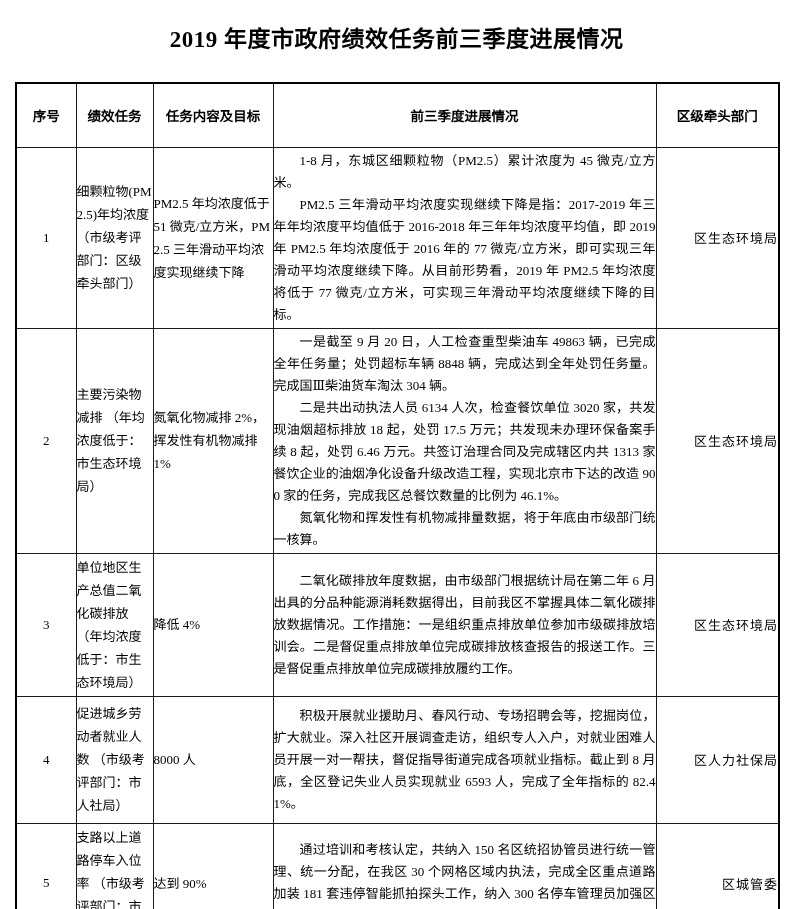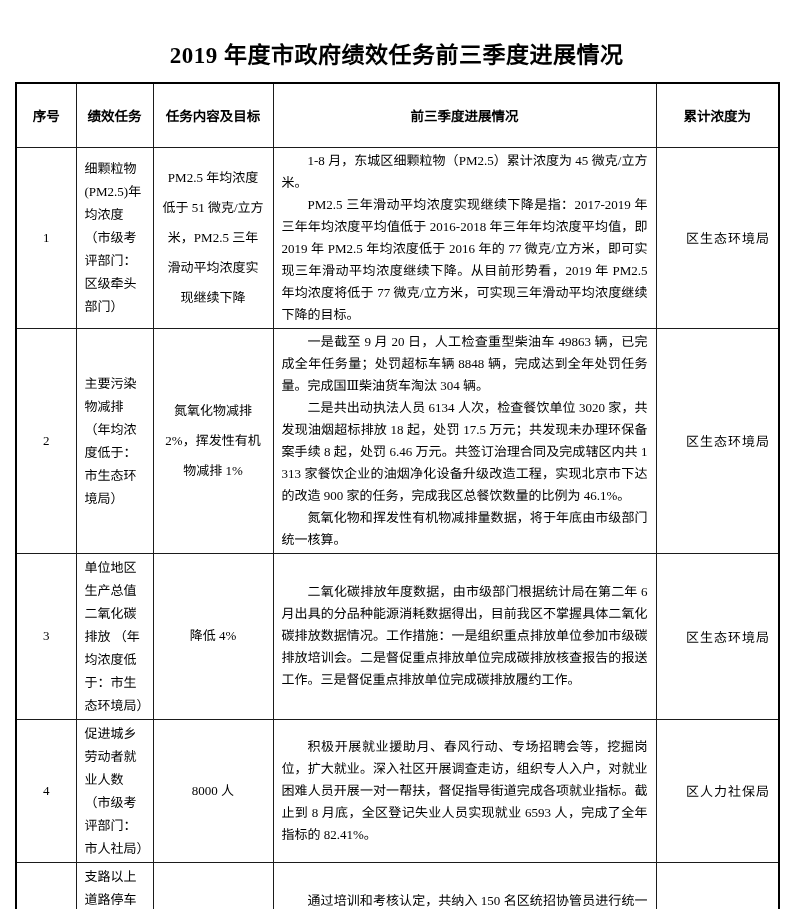--- a/index.html
+++ b/index.html
@@ -13,21 +13,21 @@
     color: #000000;
   }
   .page {
     width: 793px;
     height: 909px;
     position: relative;
     background: #ffffff;
   }
   .doc-title {
     margin: 0;
-    padding-top: 36px;
+    padding-top: 20px;
     text-align: center;
     font-size: 23px;
     font-weight: bold;
     letter-spacing: 0.5px;
     font-family: "Liberation Serif", "DejaVu Serif", serif;
   }
   table.report {
     position: absolute;
     left: 15px;
     top: 82px;
@@ -39,41 +39,41 @@
   table.report col.c-no     { width: 60px; }
   table.report col.c-task   { width: 77px; }
   table.report col.c-target { width: 120px; }
   table.report col.c-prog   { width: 383px; }
   table.report col.c-dept   { width: 123px; }
 
   table.report th, table.report td {
     border: 1px solid #1b1b1b;
     vertical-align: middle;
     font-size: 13px;
-    padding: 2px 8px;
+    padding: 2px 0;
     word-break: break-all;
     overflow: hidden;
   }
   table.report { border: 2px solid #000000; }
   table.report tr.hdr { height: 64px; }
   table.report tr.r1  { height: 166px; }
   table.report tr.r2  { height: 211px; }
   table.report tr.r3  { height: 126px; }
   table.report tr.r4  { height: 127px; }
   table.report tr.r5  { height: 121px; }
 
   table.report th {
     font-family: "Liberation Sans", "DejaVu Sans", sans-serif;
     font-weight: bold;
     text-align: center;
     font-size: 13.5px;
   }
   td.cell-no   { text-align: center; }
   td.cell-task { text-align: left; line-height: 23px; padding-left: 5px; padding-right: 2px; }
-  td.cell-target { text-align: center; line-height: 30px; padding-left: 4px; padding-right: 2px; }
+  td.cell-target { text-align: left; line-height: 23px; padding-left: 4px; padding-right: 2px; }
   td.cell-prog { padding: 2px 7px; }
   td.cell-prog p {
     margin: 0;
     text-indent: 2em;
     text-align: justify;
     line-height: 22px;
   }
   td.cell-dept { text-align: right; letter-spacing: 1px; }
 </style>
 </head>
@@ -90,21 +90,21 @@
         <col class="c-target">
         <col class="c-prog">
         <col class="c-dept">
     </colgroup>
     <thead>
       <tr class="hdr">
         <th>序号</th>
         <th>绩效任务</th>
         <th>任务内容及目标</th>
         <th>前三季度进展情况</th>
-        <th>累计浓度为</th>
+        <th>区级牵头部门</th>
       </tr>
     </thead>
     <tbody>
       <tr class="r1">
         <td class="cell-no">1</td>
         <td class="cell-task">细颗粒物(PM2.5)年均浓度 （市级考评部门：区级牵头部门）</td>
         <td class="cell-target">PM2.5 年均浓度低于 51 微克/立方米，PM2.5 三年滑动平均浓度实现继续下降</td>
         <td class="cell-prog">
           <p>1-8 月，东城区细颗粒物（PM2.5）累计浓度为 45 微克/立方米。</p>
           <p>PM2.5 三年滑动平均浓度实现继续下降是指：2017-2019 年三年年均浓度平均值低于 2016-2018 年三年年均浓度平均值，即 2019 年 PM2.5 年均浓度低于 2016 年的 77 微克/立方米，即可实现三年滑动平均浓度继续下降。从目前形势看，2019 年 PM2.5 年均浓度将低于 77 微克/立方米，可实现三年滑动平均浓度继续下降的目标。</p>

